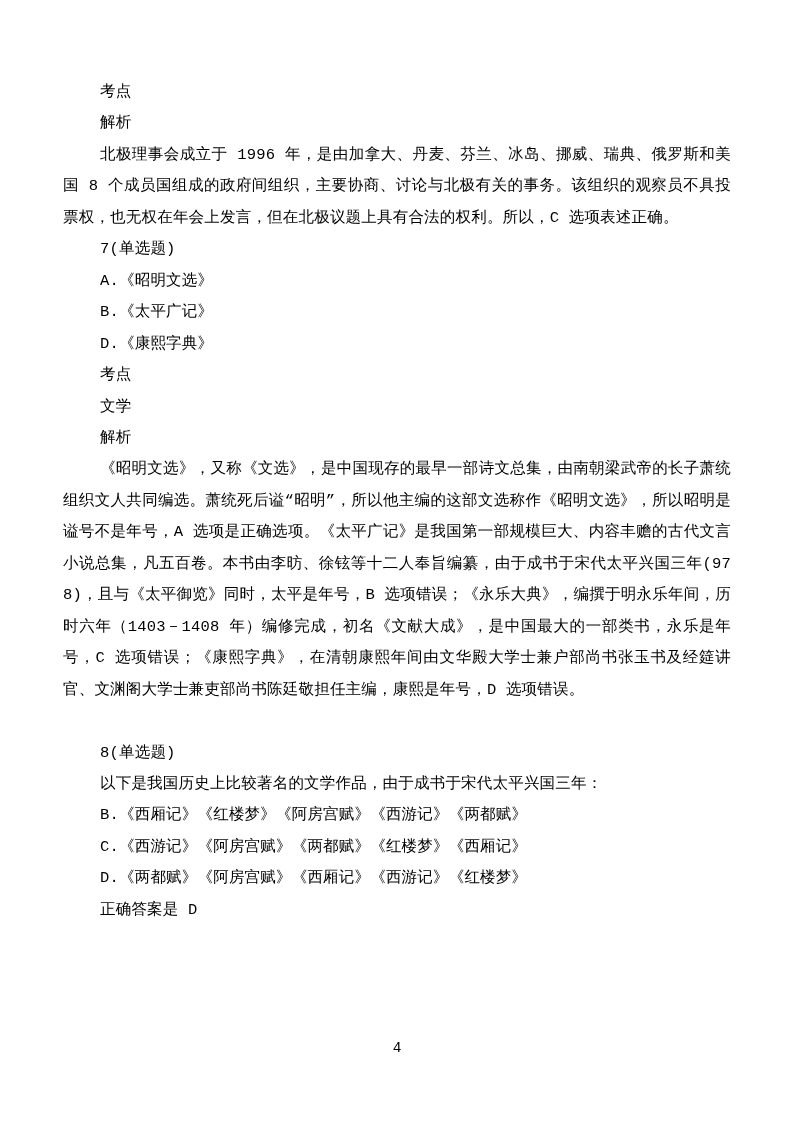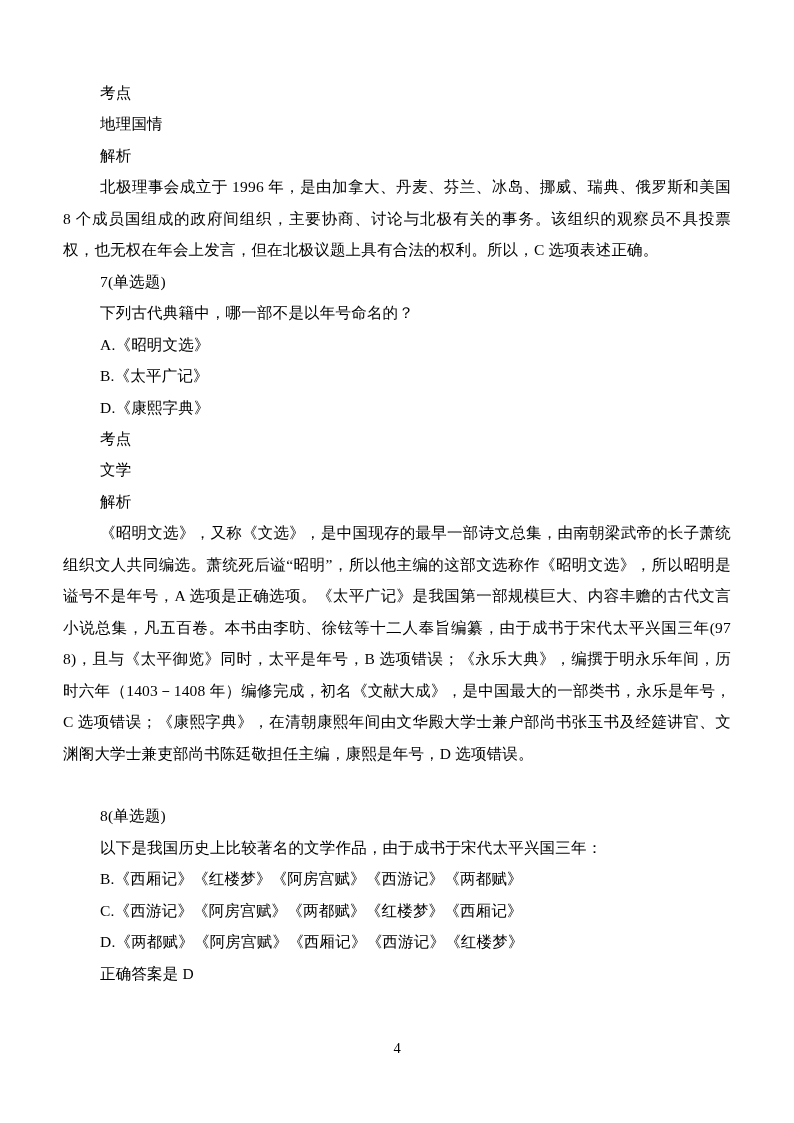--- a/index.html
+++ b/index.html
@@ -6,21 +6,21 @@
     margin: 0;
     padding: 0;
     background: #ffffff;
   }
   .page {
     position: relative;
     width: 794px;
     height: 1123px;
     background: #ffffff;
     color: #000000;
-    font-family: Liberation Serif, serif;
+    font-family: Liberation Mono, monospace;
     overflow: hidden;
   }
   .content {
     position: absolute;
     top: 77px;
     left: 63px;
     width: 668px;
   }
   .block {
     margin: 0;
@@ -43,25 +43,23 @@
     font-size: 14.5px;
     line-height: 18px;
   }
 </style>
 </head>
 <body>
 
 <div class="page">
   <div class="content">
     <p class="block">考点</p>
-    <p class="block">地理国情</p>
     <p class="block">解析</p>
     <p class="block">北极理事会成立于 1996 年，是由加拿大、丹麦、芬兰、冰岛、挪威、瑞典、俄罗斯和美国 8 个成员国组成的政府间组织，主要协商、讨论与北极有关的事务。该组织的观察员不具投票权，也无权在年会上发言，但在北极议题上具有合法的权利。所以，C 选项表述正确。</p>
     <p class="block">7(单选题)</p>
-    <p class="block">下列古代典籍中，哪一部不是以年号命名的？</p>
     <p class="block">A.《昭明文选》</p>
     <p class="block">B.《太平广记》</p>
     <p class="block">D.《康熙字典》</p>
     <p class="block">考点</p>
     <p class="block">文学</p>
     <p class="block">解析</p>
     <p class="block">《昭明文选》，又称《文选》，是中国现存的最早一部诗文总集，由南朝梁武帝的长子萧统组织文人共同编选。萧统死后谥“昭明”，所以他主编的这部文选称作《昭明文选》，所以昭明是谥号不是年号，A 选项是正确选项。《太平广记》是我国第一部规模巨大、内容丰赡的古代文言小说总集，凡五百卷。本书由李昉、徐铉等十二人奉旨编纂，由于成书于宋代太平兴国三年(978)，且与《太平御览》同时，太平是年号，B 选项错误；《永乐大典》，编撰于明永乐年间，历时六年（1403－1408 年）编修完成，初名《文献大成》，是中国最大的一部类书，永乐是年号，C 选项错误；《康熙字典》，在清朝康熙年间由文华殿大学士兼户部尚书张玉书及经筵讲官、文渊阁大学士兼吏部尚书陈廷敬担任主编，康熙是年号，D 选项错误。</p>
     <div class="spacer-line"></div>
     <p class="block">8(单选题)</p>
     <p class="block">以下是我国历史上比较著名的文学作品，由于成书于宋代太平兴国三年：</p>

